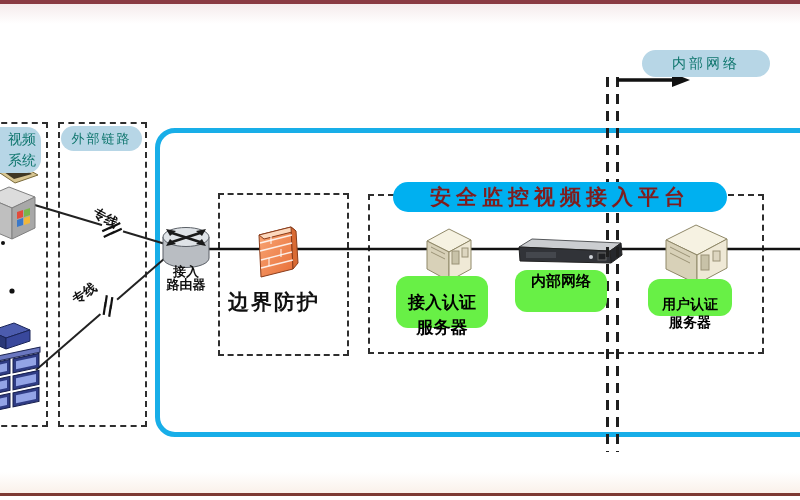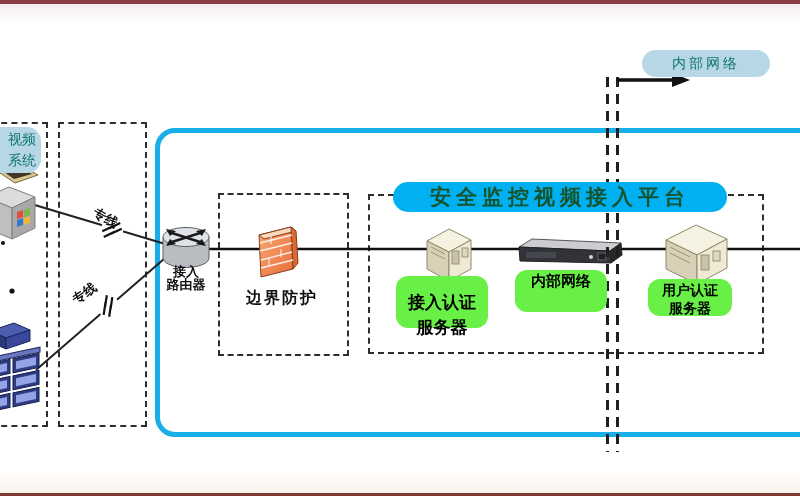--- a/index.html
+++ b/index.html
@@ -15,21 +15,21 @@
   .bigbox{position:absolute;left:155px;top:128px;width:660px;height:299px;
           border:5px solid #18aee8;border-radius:20px;background:#fff;}
   .pill{position:absolute;background:#b7d6e6;border-radius:14px;color:#0f766e;
         font-weight:normal;text-align:center;}
   .greenlabel{position:absolute;background:#68f046;border-radius:12px;color:#000;
         font-weight:bold;text-align:center;}
   .plainlabel{position:absolute;color:#111;font-weight:bold;text-align:center;}
   .rot{position:absolute;color:#111;font-weight:bold;font-size:13px;transform-origin:left center;white-space:nowrap;}
   svg{position:absolute;left:0;top:0;}
   .hdr{position:absolute;left:393px;top:182px;width:334px;height:30px;background:#00b0f0;
-       border-radius:15px;color:#14532d;font-weight:bold;font-size:21px;line-height:30px;
+       border-radius:15px;color:#7f1d1d;font-weight:bold;font-size:21px;line-height:30px;
        text-align:center;letter-spacing:5px;}
 </style>
 </head>
 <body>
 
 <div id="stage">
 
   <div class="bar-top"></div>
   <div class="bar-top-fade"></div>
   <div class="bar-bottom-fade"></div>
@@ -180,43 +180,44 @@
       <polygon points="672,73 690,80 672,87" fill="#111"></polygon>
     </g>
   </svg>
 
   <div class="pill" style="left:-56px;top:127px;width:97px;height:46px;font-size:14px;line-height:21px;
        padding-top:2px;text-align:right;padding-right:5px;box-sizing:border-box;">
     <div>视频</div>
     <div>系统</div>
   </div>
 
+  <div class="pill" style="left:61px;top:126px;width:81px;height:25px;font-size:13px;line-height:25px;letter-spacing:2px;">外部链路</div>
 
 
   <div class="rot" style="left:94px;top:203px;transform:rotate(28deg);">专线</div>
   <div class="rot" style="left:74px;top:292px;transform:rotate(-35deg);">专线</div>
 
   <div class="plainlabel" style="left:150px;top:265px;width:72px;font-size:13px;line-height:13px;">
     <div>接入</div>
     <div>路由器</div>
   </div>
 
-  <div class="plainlabel" style="left:228px;top:288px;width:108px;font-size:16px;letter-spacing:2px;">边界防护</div>
+  <div class="plainlabel" style="left:212px;top:288px;width:108px;font-size:21px;letter-spacing:2px;text-align:right;">边界防护</div>
 
   <div class="hdr">安全监控视频接入平台</div>
 
   <div class="greenlabel" style="left:396px;top:276px;width:92px;height:52px;font-size:17px;line-height:25px;padding-top:14px;box-sizing:border-box;">
     <div>接入认证</div>
     <div>服务器</div>
   </div>
 
   <div class="greenlabel" style="left:515px;top:270px;width:92px;height:42px;font-size:15px;line-height:20px;padding-top:1px;box-sizing:border-box;">
     <div>内部网络</div>
   </div>
 
-  <div class="greenlabel" style="left:648px;top:279px;width:84px;height:37px;font-size:14px;line-height:18px;padding-top:2px;box-sizing:border-box;">
+  <div class="greenlabel" style="left:648px;top:279px;width:84px;height:37px;font-size:14px;line-height:18px;padding-top:16px;box-sizing:border-box;">
     <div>用户认证</div>
     <div>服务器</div>
   </div>
 
   <div class="pill" style="left:642px;top:50px;width:128px;height:27px;font-size:14px;line-height:27px;letter-spacing:3px;">内部网络</div>
 
 </div>
 
 </body></html>

